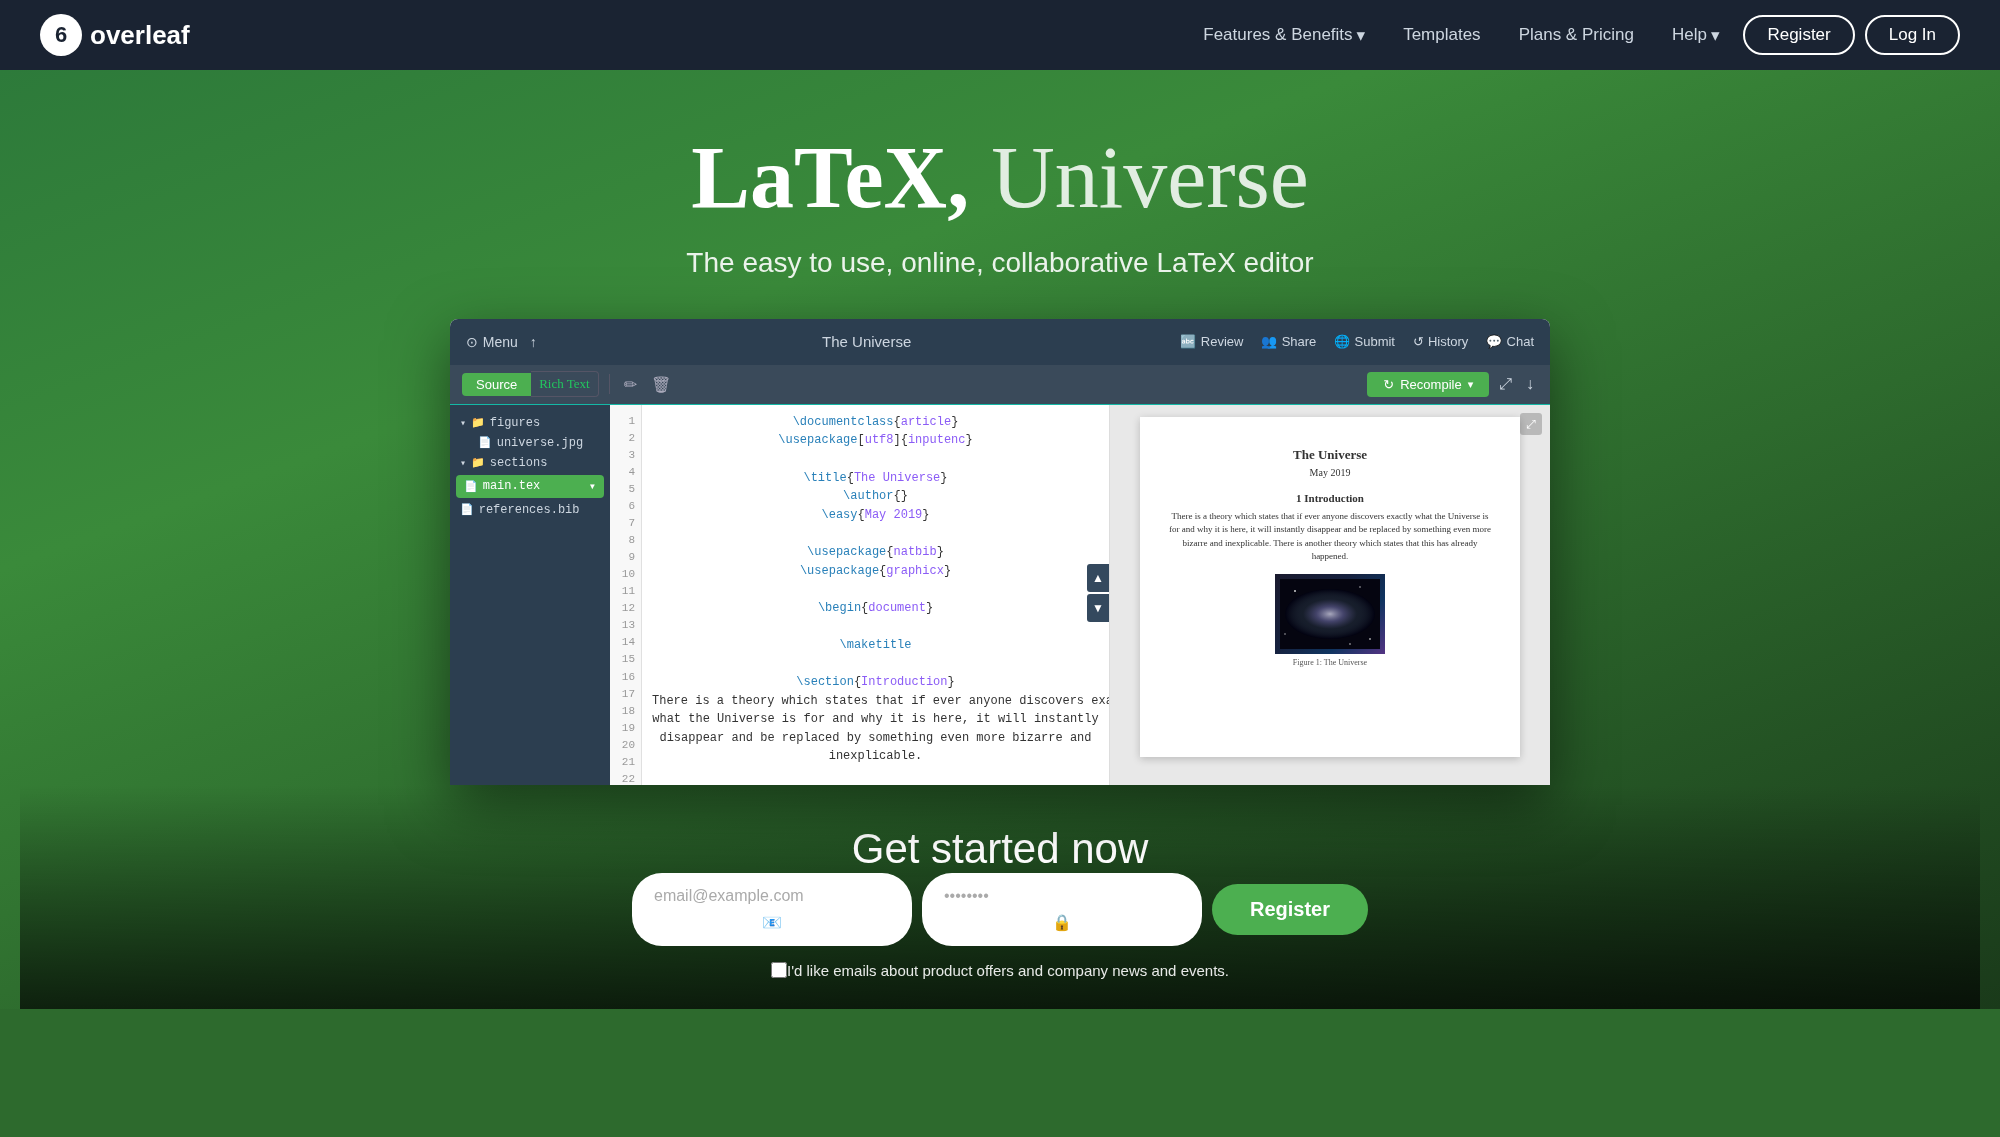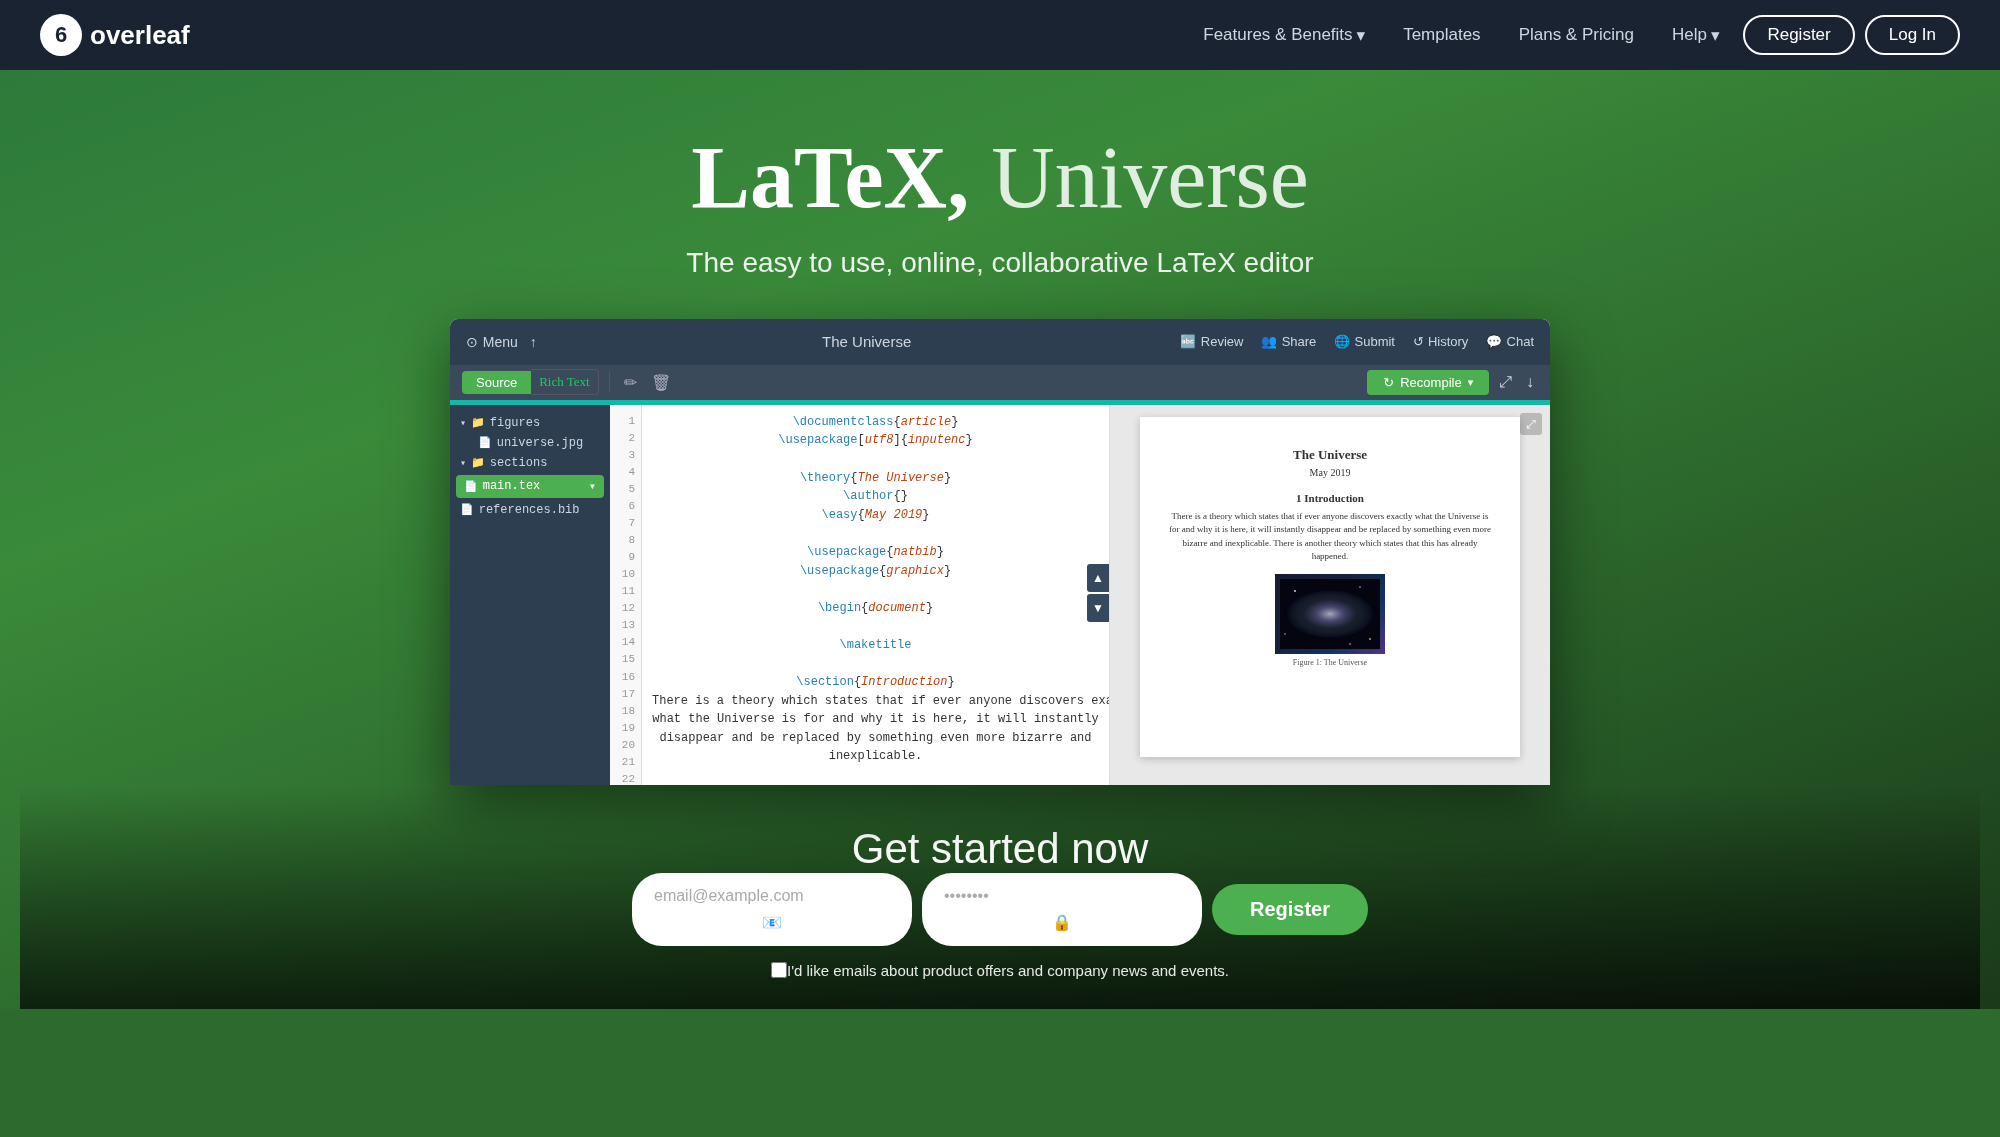--- a/index.html
+++ b/index.html
@@ -142,21 +142,21 @@
       cursor: pointer;
       color: #cdd6e0;
     }
     .editor-toolbar {
       background: #3a4a5a;
       display: flex;
       align-items: center;
       padding: 0 12px;
       height: 40px;
       gap: 6px;
-      border-bottom: 5px solid #14b8a6;
+      border-bottom: 1px solid #14b8a6;
     }
     .editor-toolbar-icon {
       color: #aab;
       font-size: 16px;
       cursor: pointer;
       padding: 4px;
     }
     .editor-toolbar-separator {
       width: 1px;
       height: 20px;
@@ -263,21 +263,21 @@
     }
     .code-content {
       padding: 8px 10px;
       flex: 1;
       line-height: 1.55;
       overflow: hidden;
       color: #333;
     }
     .code-line { white-space: pre; }
     .cmd { color: #2980b9; }
-    .arg { color: #c2410c; font-style: italic; }
+    .arg { color: #8b5cf6; }
     .nav-arrow-btn {
       width: 22px;
       height: 28px;
       background: #34495e;
       border: none;
       color: white;
       cursor: pointer;
       display: flex;
       align-items: center;
       justify-content: center;
@@ -565,21 +565,21 @@
 
       <div class="editor-code" style="position:relative;">
         <div class="code-lines">
           <div class="line-numbers">
             1<br>2<br>3<br>4<br>5<br>6<br>7<br>8<br>9<br>10<br>11<br>12<br>13<br>14<br>15<br>16<br>17<br>18<br>19<br>20<br>21<br>22<br>23<br>24<br>25<br>26
           </div>
           <div class="code-content">
             <div class="code-line"><span class="cmd">\documentclass</span>{<span class="arg">article</span>}</div>
             <div class="code-line"><span class="cmd">\usepackage</span>[<span class="arg">utf8</span>]{<span class="arg">inputenc</span>}</div>
             <div class="code-line">&nbsp;</div>
-            <div class="code-line"><span class="cmd">\theory</span>{<span class="arg">The Universe</span>}</div>
+            <div class="code-line"><span class="cmd">\title</span>{<span class="arg">The Universe</span>}</div>
             <div class="code-line"><span class="cmd">\author</span>{}</div>
             <div class="code-line"><span class="cmd">\easy</span>{<span class="arg">May 2019</span>}</div>
             <div class="code-line">&nbsp;</div>
             <div class="code-line"><span class="cmd">\usepackage</span>{<span class="arg">natbib</span>}</div>
             <div class="code-line"><span class="cmd">\usepackage</span>{<span class="arg">graphicx</span>}</div>
             <div class="code-line">&nbsp;</div>
             <div class="code-line"><span class="cmd">\begin</span>{<span class="arg">document</span>}</div>
             <div class="code-line">&nbsp;</div>
             <div class="code-line"><span class="cmd">\maketitle</span></div>
             <div class="code-line">&nbsp;</div>

